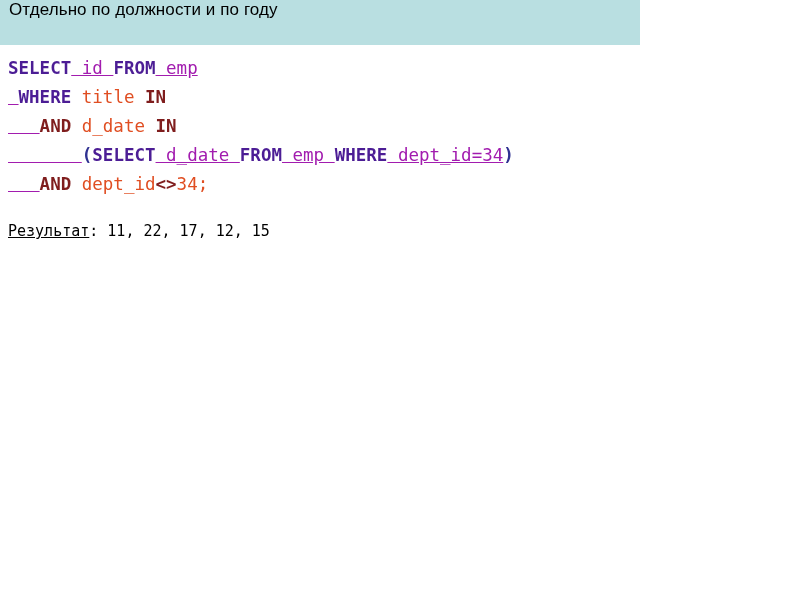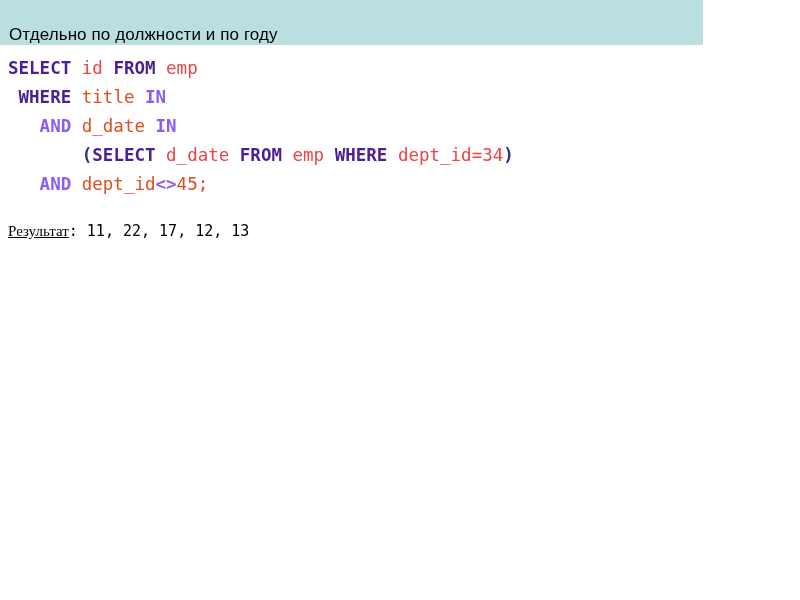--- a/index.html
+++ b/index.html
@@ -9,26 +9,26 @@
   body {
     width: 800px;
     height: 600px;
     background: #ffffff;
     font-family: "Liberation Sans", sans-serif;
     overflow: hidden;
   }
 
   
   .title-bar {
-    width: 703px;
+    width: 640px;
     height: 45px;
     background: #b9dfe1;
     box-sizing: border-box;
     display: flex;
-    align-items: flex-end;
+    align-items: flex-start;
   }
   .slide-title {
     font-family: "Liberation Sans", sans-serif;
     font-size: 17px;
     font-weight: 400;
     color: #000000;
     letter-spacing: 0.1px;
     padding-left: 9px;
     white-space: nowrap;
   }
@@ -43,68 +43,68 @@
     line-height: 29px;
     white-space: pre;
     color: #3b3f99;
   }
   .kw {            
     font-weight: bold;
     color: #4c1d95;
   }
   .id {            
     font-weight: normal;
-    color: #ef4444;
+    color: #a21caf;
+    text-decoration: underline;
   }
   .punct {         
     font-weight: bold;
     color: #2f3191;
   }
   .rkw {           
     font-weight: bold;
-    color: #8b5cf6;
+    color: #7f1d1d;
   }
   .rid {           
     font-weight: normal;
     color: #e04e22;
   }
 
   
   .result-area {
     padding: 22px 0 0 8px;
   }
   .result-line {
     font-family: "DejaVu Sans Mono", "Liberation Mono", monospace;
     font-size: 15px;
     line-height: 20px;
     color: #000000;
     white-space: pre;
   }
   .result-label {
     text-decoration: underline;
-    font-family: Liberation Serif, serif;
   }
 </style>
 </head>
 <body>
 
 <div class="title-bar">
   <div class="slide-title">Отдельно по должности и по году</div>
 </div>
 
 <div class="code-area">
 
   <div class="code-line"><span class="id"></span><span class="kw">SELECT</span><span class="id"> id </span><span class="kw">FROM</span><span class="id"> emp</span></div>
 
   <div class="code-line"><span class="id"> </span><span class="kw">WHERE</span><span class="rid"> title </span><span class="rkw">IN</span></div>
 
 
   <div class="code-line"><span class="id">   </span><span class="rkw">AND</span><span class="rid"> d_date </span><span class="rkw">IN</span></div>
 
   <div class="code-line"><span class="id">       </span><span class="punct">(</span><span class="kw">SELECT</span><span class="id"> d_date </span><span class="kw">FROM</span><span class="id"> emp </span><span class="kw">WHERE</span><span class="id"> dept_id=34</span><span class="punct">)</span></div>
 
-  <div class="code-line"><span class="id">   </span><span class="rkw">AND</span><span class="rid"> dept_id</span><span class="rkw">&lt;&gt;</span><span class="rid">45;</span></div>
+  <div class="code-line"><span class="id">   </span><span class="rkw">AND</span><span class="rid"> dept_id</span><span class="rkw">&lt;&gt;</span><span class="rid">34;</span></div>
 
 </div>
 
 <div class="result-area">
-  <div class="result-line"><span class="result-label">Результат</span><span>: </span><span>11, 22, 17, 12, 13</span></div>
+  <div class="result-line"><span class="result-label">Результат</span><span>: </span><span>11, 22, 17, 12, 15</span></div>
 </div>
 
 </body></html>

